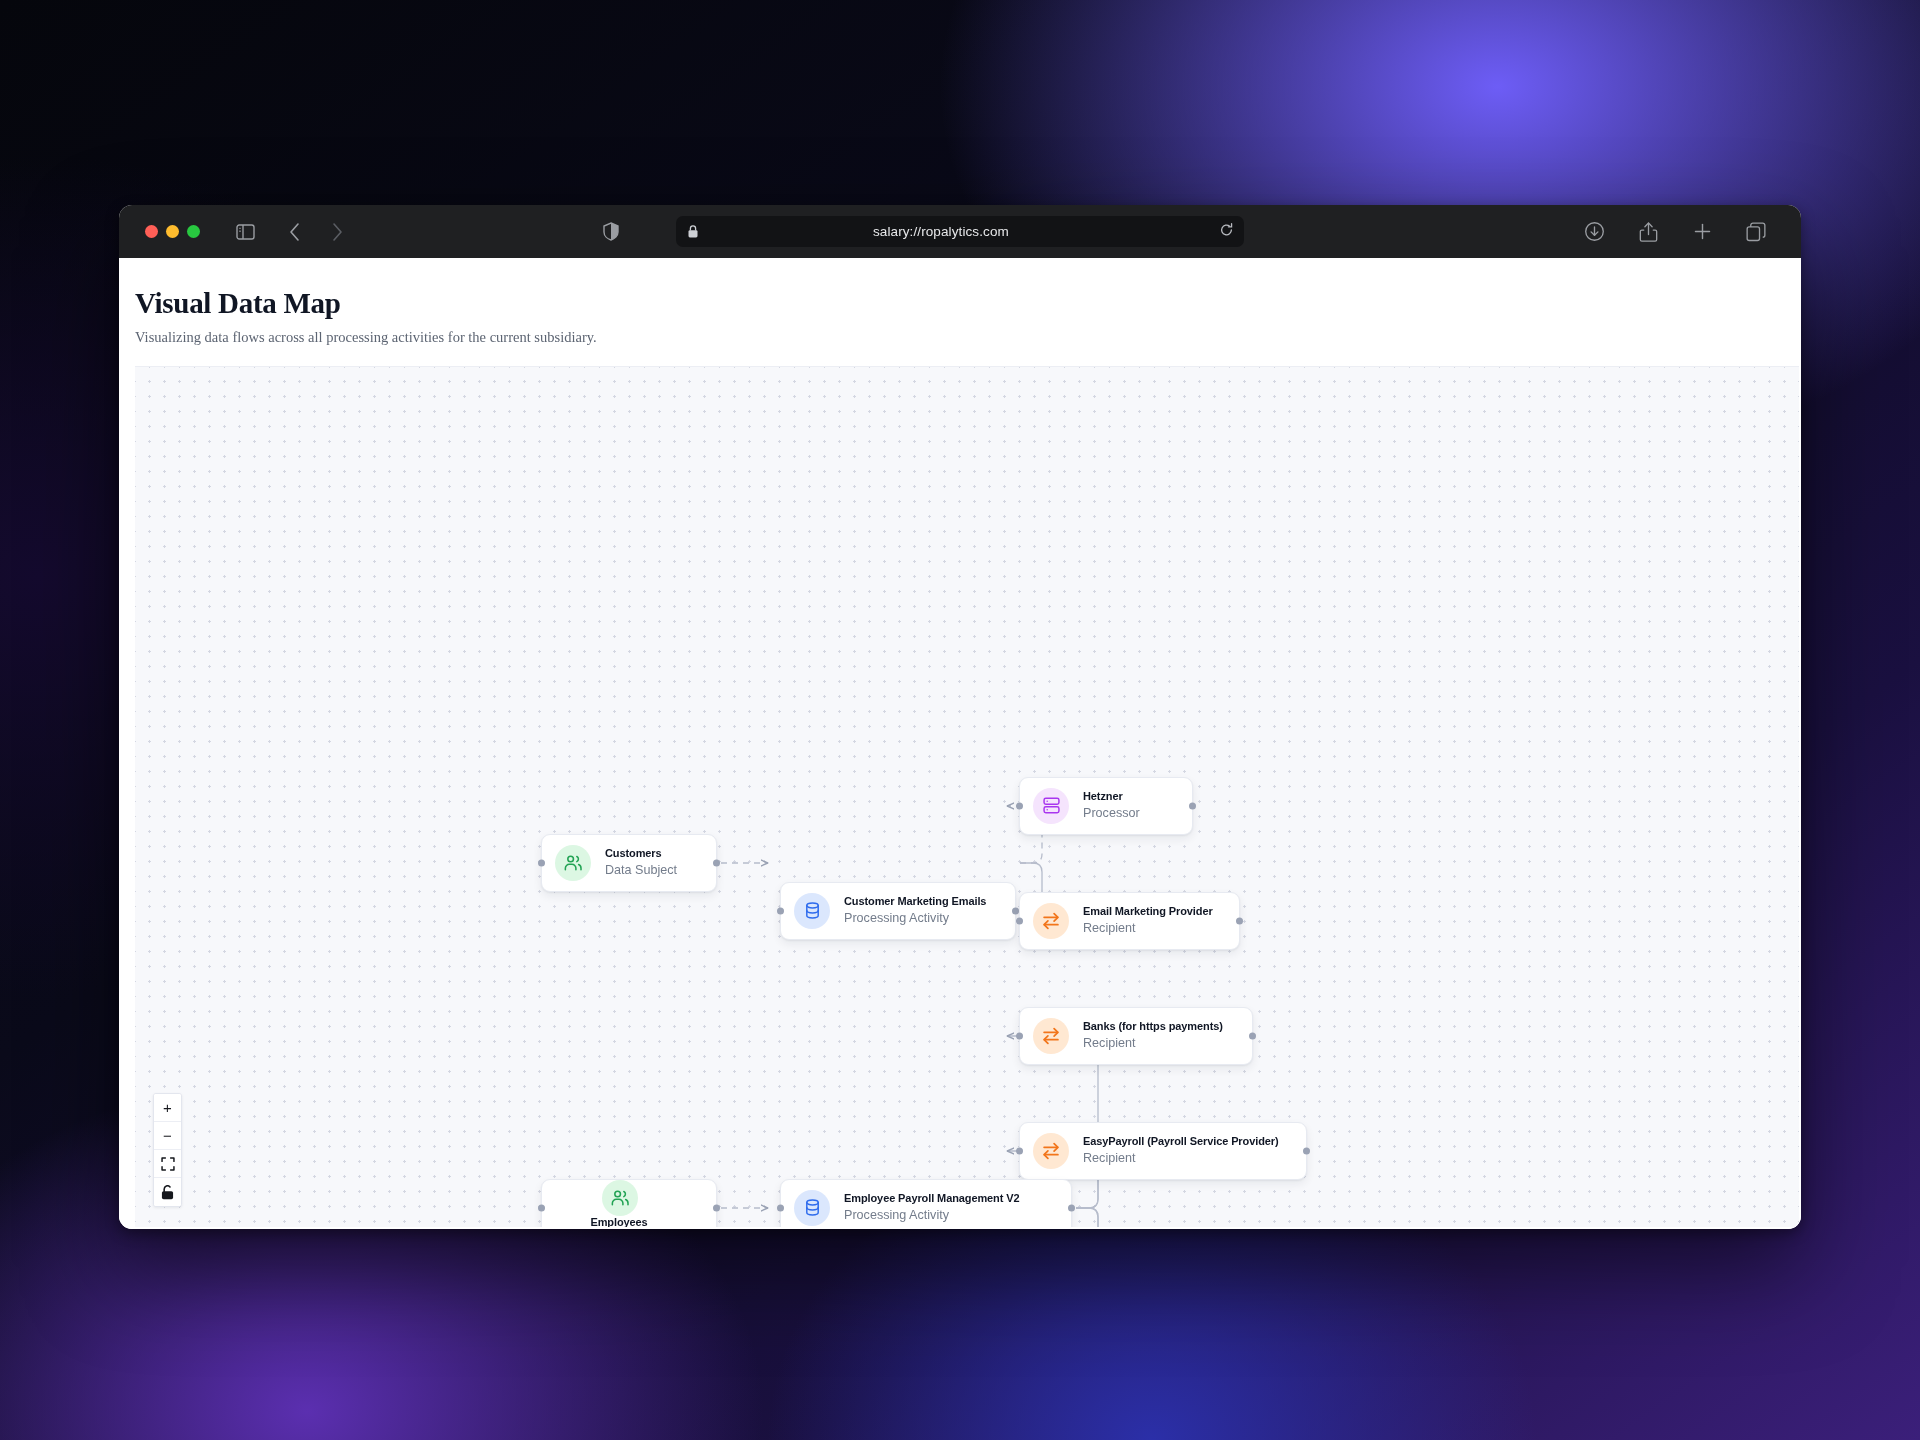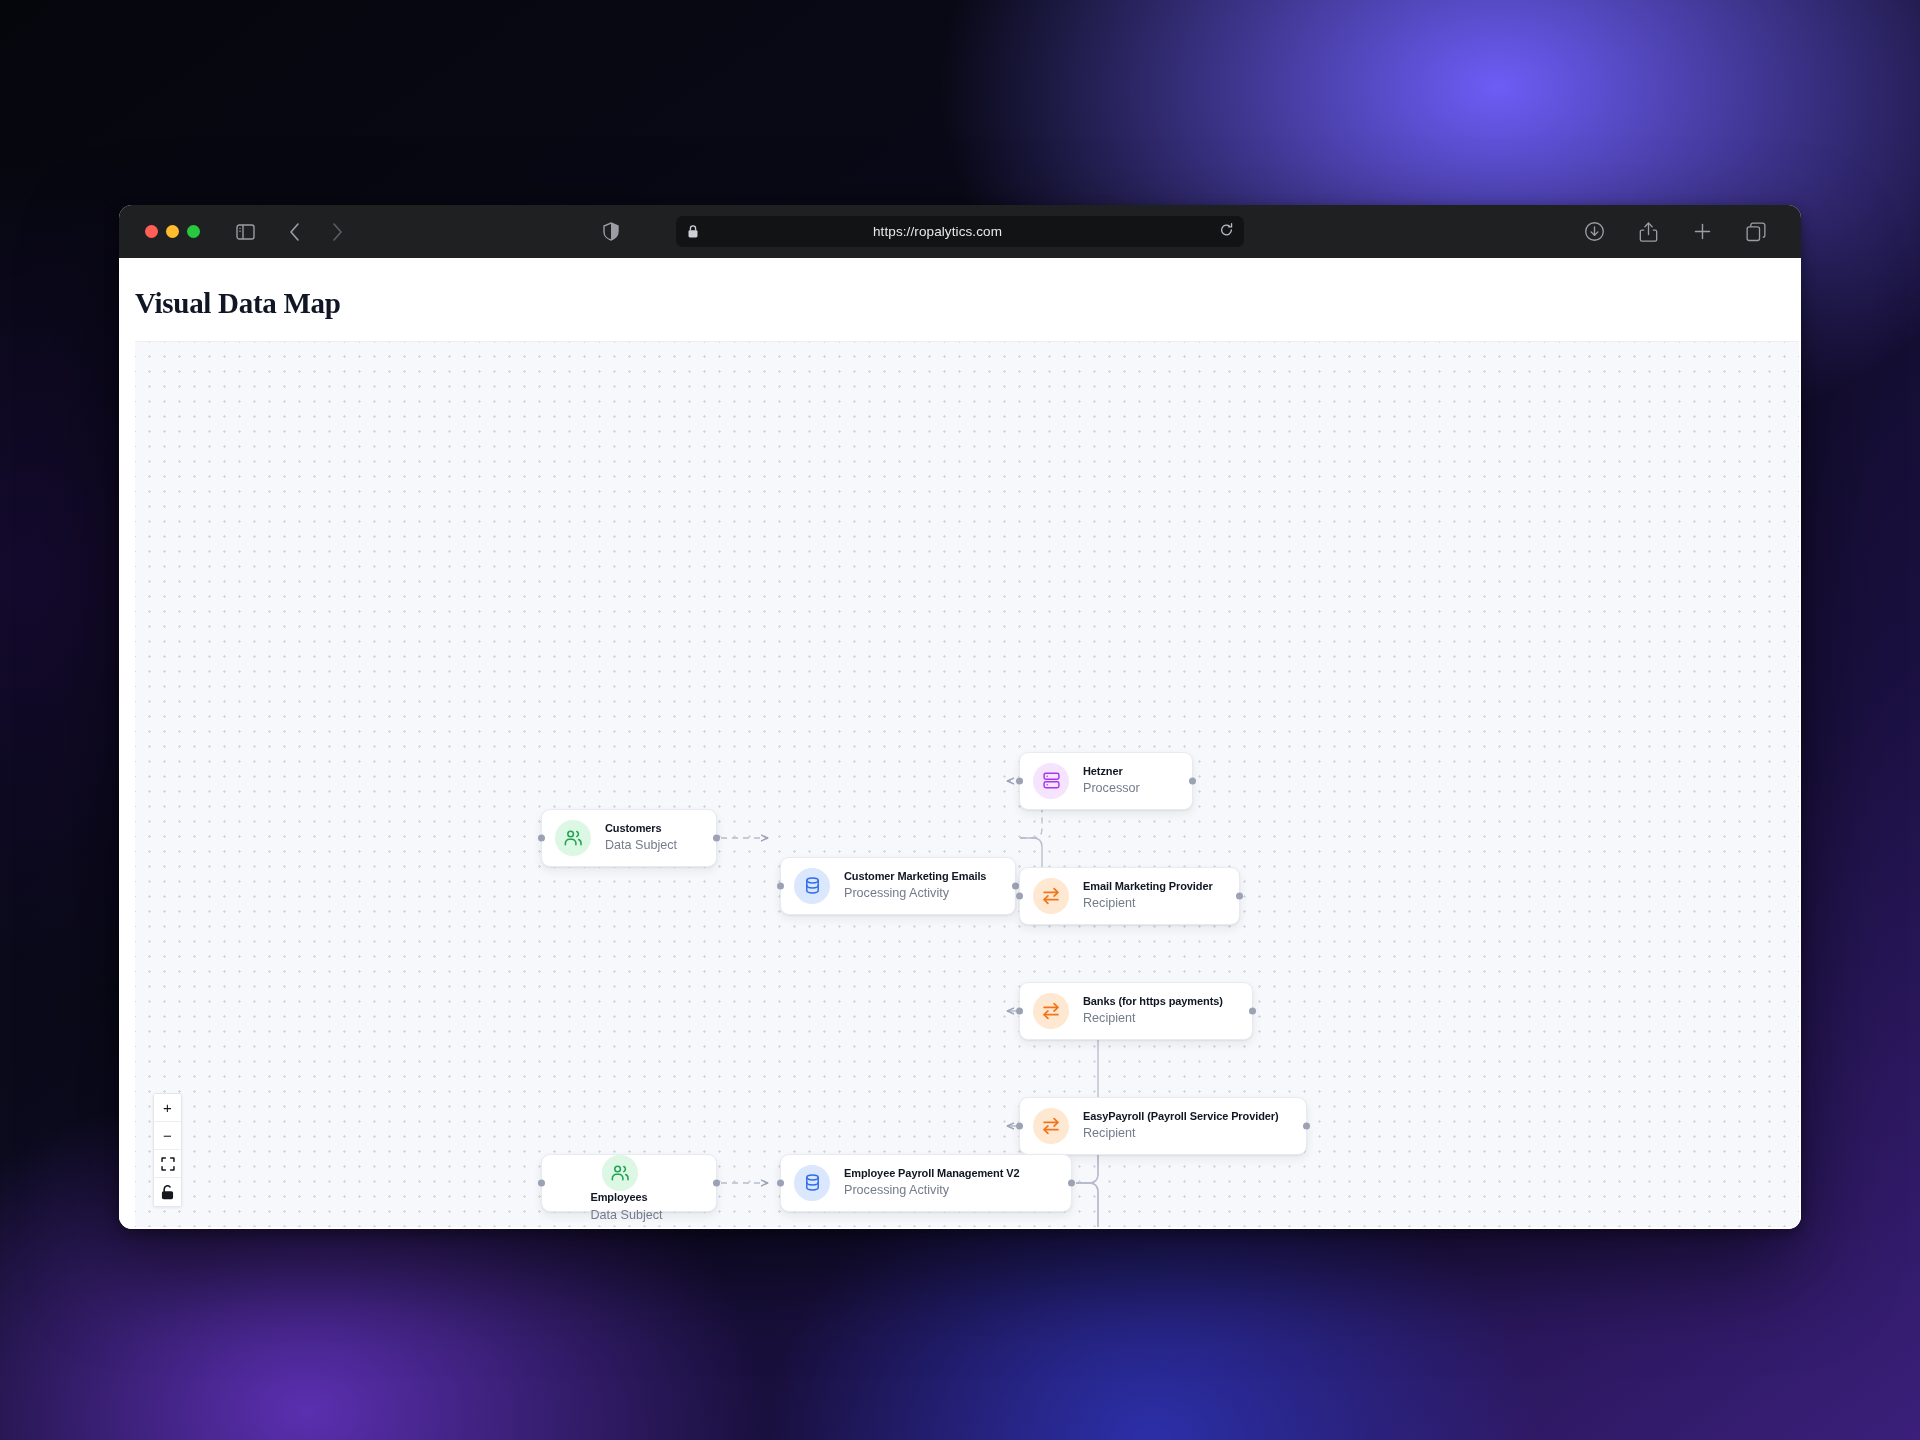--- a/index.html
+++ b/index.html
@@ -215,21 +215,21 @@
           <path d="M8 1 L15 4 V10 C15 14 11.5 17 8 18 Z" fill="currentColor" stroke="none"></path>
         </svg>
       </span>
       <div class="urlbar">
         <span class="lock">
           <svg width="10" height="13" viewBox="0 0 10 13" fill="#cdd0d5">
             <rect x="0.5" y="5.2" width="9" height="7.3" rx="1.4"></rect>
             <path d="M2.4 5.4 V3.4 a2.6 2.6 0 0 1 5.2 0 V5.4" fill="none" stroke="#cdd0d5" stroke-width="1.3"></path>
           </svg>
         </span>
-        <span class="url-text">https://ropalytics.com</span>
+        <span class="url-text">salary://ropalytics.com</span>
         <span class="reload">
           <svg width="15" height="15" viewBox="0 0 16 16" fill="none" stroke="currentColor" stroke-width="1.4" stroke-linecap="round">
             <path d="M13.2 8 A5.2 5.2 0 1 1 11.4 4.0"></path>
             <polyline points="13.4,1.2 13.4,4.6 10.0,4.6"></polyline>
           </svg>
         </span>
       </div>
     </div>
 
     <div class="tb-right">
@@ -259,20 +259,21 @@
           <path d="M5 5.2 V3.4 A2.2 2.2 0 0 1 7.2 1.2 H17.6 A2.2 2.2 0 0 1 19.8 3.4 V13.8 A2.2 2.2 0 0 1 17.6 16"></path>
         </svg>
       </span>
     </div>
   </div>
 
   <div class="page">
 
     <div class="page-header">
       <h1 class="page-title">Visual Data Map</h1>
+      <p class="page-subtitle">Visualizing data flows across all processing activities for the current subsidiary.</p>
     </div>
 
     <div class="canvas" id="canvas">
       <svg class="edges" id="edges">
           <defs>
             <marker id="arrow" markerWidth="7" markerHeight="7" refX="5.6" refY="3" orient="auto">
               <path d="M0,0.6 L5.4,3 L0,5.4" fill="none" stroke="#9aa2b4" stroke-width="1.1" stroke-linecap="round" stroke-linejoin="round"></path>
             </marker>
           </defs>
           <path d="M586,496 H633" fill="none" stroke="#b6bccb" stroke-width="1.3" stroke-dasharray="6 5" marker-end="url(#arrow)"></path>

